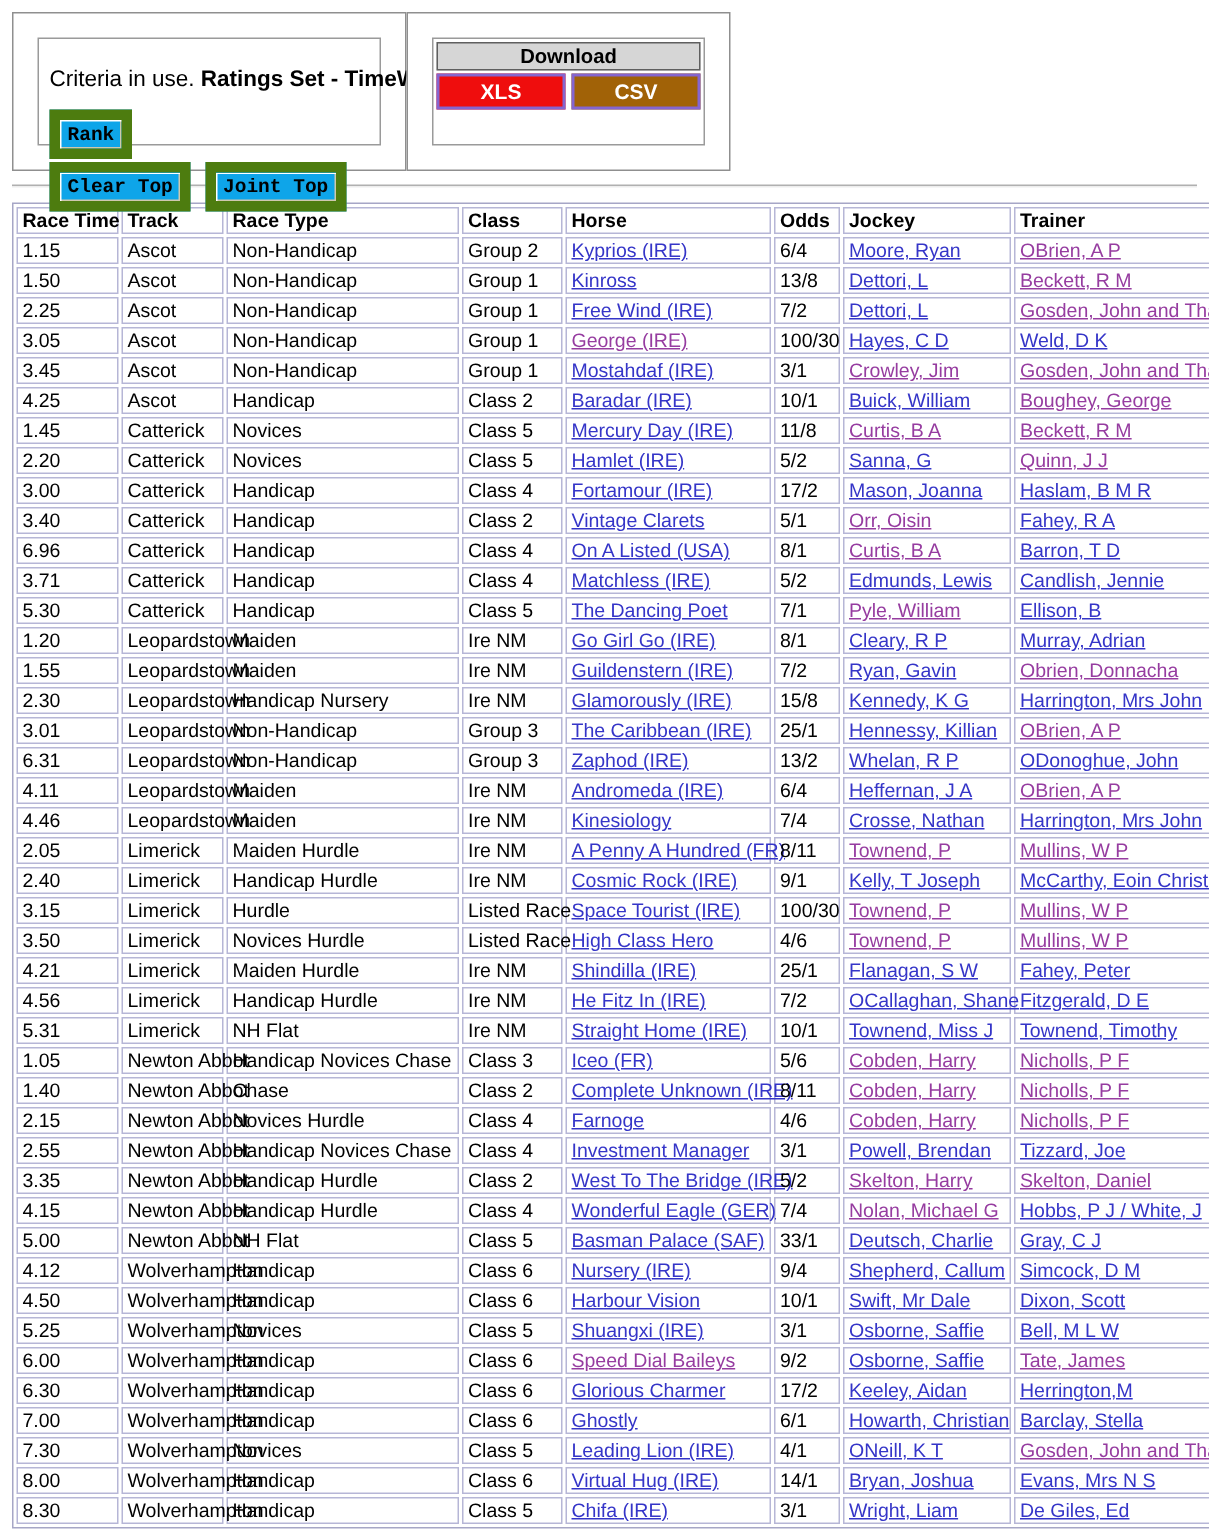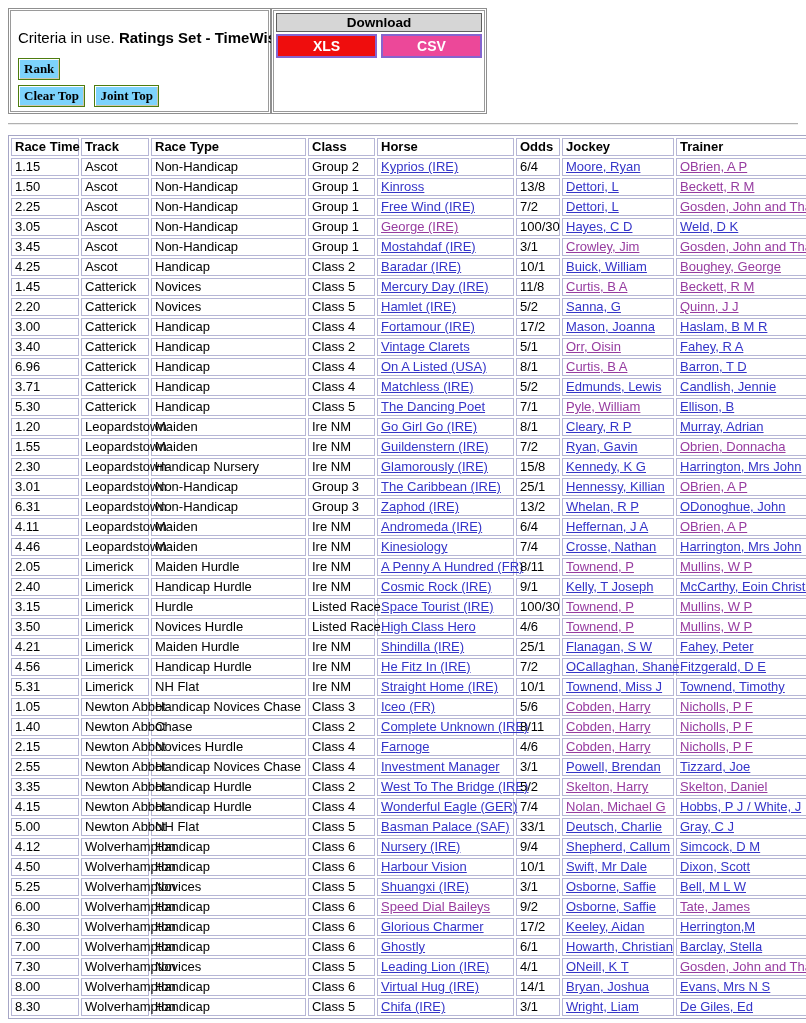--- a/index.html
+++ b/index.html
@@ -2,50 +2,50 @@
 <html style="--link-blue: #3535c8; --link-visited: #963ca0;"><head>
 <meta charset="utf-8">
 <style>
   html,body{margin:0;padding:0;background:#ffffff;}
   body{
     width:806px;height:1023px;box-sizing:border-box;padding:8px;
     font-family:"Liberation Sans",sans-serif;color:#000;
   }
   
   .top-row{display:flex;align-items:stretch;}
-  .panel{border:1px solid #8f8f8f;padding:1px;background:#fff;box-sizing:border-box;}
+  .panel{border:1px solid #8f8f8f;padding:16px;background:#fff;box-sizing:border-box;}
   .panel-inner{border:1px solid #9a9a9a;height:100%;box-sizing:border-box;}
   .criteria-panel{width:263px;height:106px;}
   .criteria-inner{display:flex;flex-direction:column;padding:4px 7px 4px 7px;}
   .criteria-text{margin-top:14px;font-size:15px;white-space:nowrap;}
   .criteria-text b{font-weight:bold;}
   .btn-row{margin-top:auto;}
   .btn-row.first{margin-top:12px;margin-bottom:2px;}
   button.classic{
-    font-family:Liberation Serif, serif;
-    background:#7dd3fc;color:#000;font-weight:bold;font-size:13px;
-    border:1px solid #4d7c0f;
+    font-family:Liberation Mono, monospace;
+    background:#0ea5e9;color:#000;font-weight:bold;font-size:13px;
+    border:7px solid #4d7c0f;
     box-shadow:inset 1px 1px 0 #ffffff, inset -1px -1px 0 #cfc8ad;
     padding:2px 5px;margin-right:5px;cursor:pointer;
   }
   .download-panel{width:216px;height:106px;}
   .download-inner{padding:2px;}
   .dl-header{
     background:#d6d6d6;border:1px solid #5f5f5f;
     font-weight:bold;font-size:13.5px;text-align:center;
     padding:1px 0;margin-bottom:2px;
   }
   .dl-btn-row{display:flex;gap:4px;}
   .dl-btn{
     flex:1;display:block;text-align:center;text-decoration:none;
     color:#fff;font-weight:bold;font-size:14px;padding:2px 0;
     border:2px solid #8565cf;cursor:pointer;
   }
   .dl-xls{background:#ef0d0d;}
-  .dl-csv{background:#ec4899;}
+  .dl-csv{background:#a16207;}
   
   hr.divider{border:0;border-top:1px solid #b0b0b0;border-bottom:1px solid #ededed;margin:9px 0 10px 0;}
   
   table.races{
     border-collapse:separate;border-spacing:2px;
     table-layout:fixed;width:790px;
     border:1px solid #a6a6c6;background:#fff;
   }
   table.races th, table.races td{
     border:1px solid #b6b6d6;

